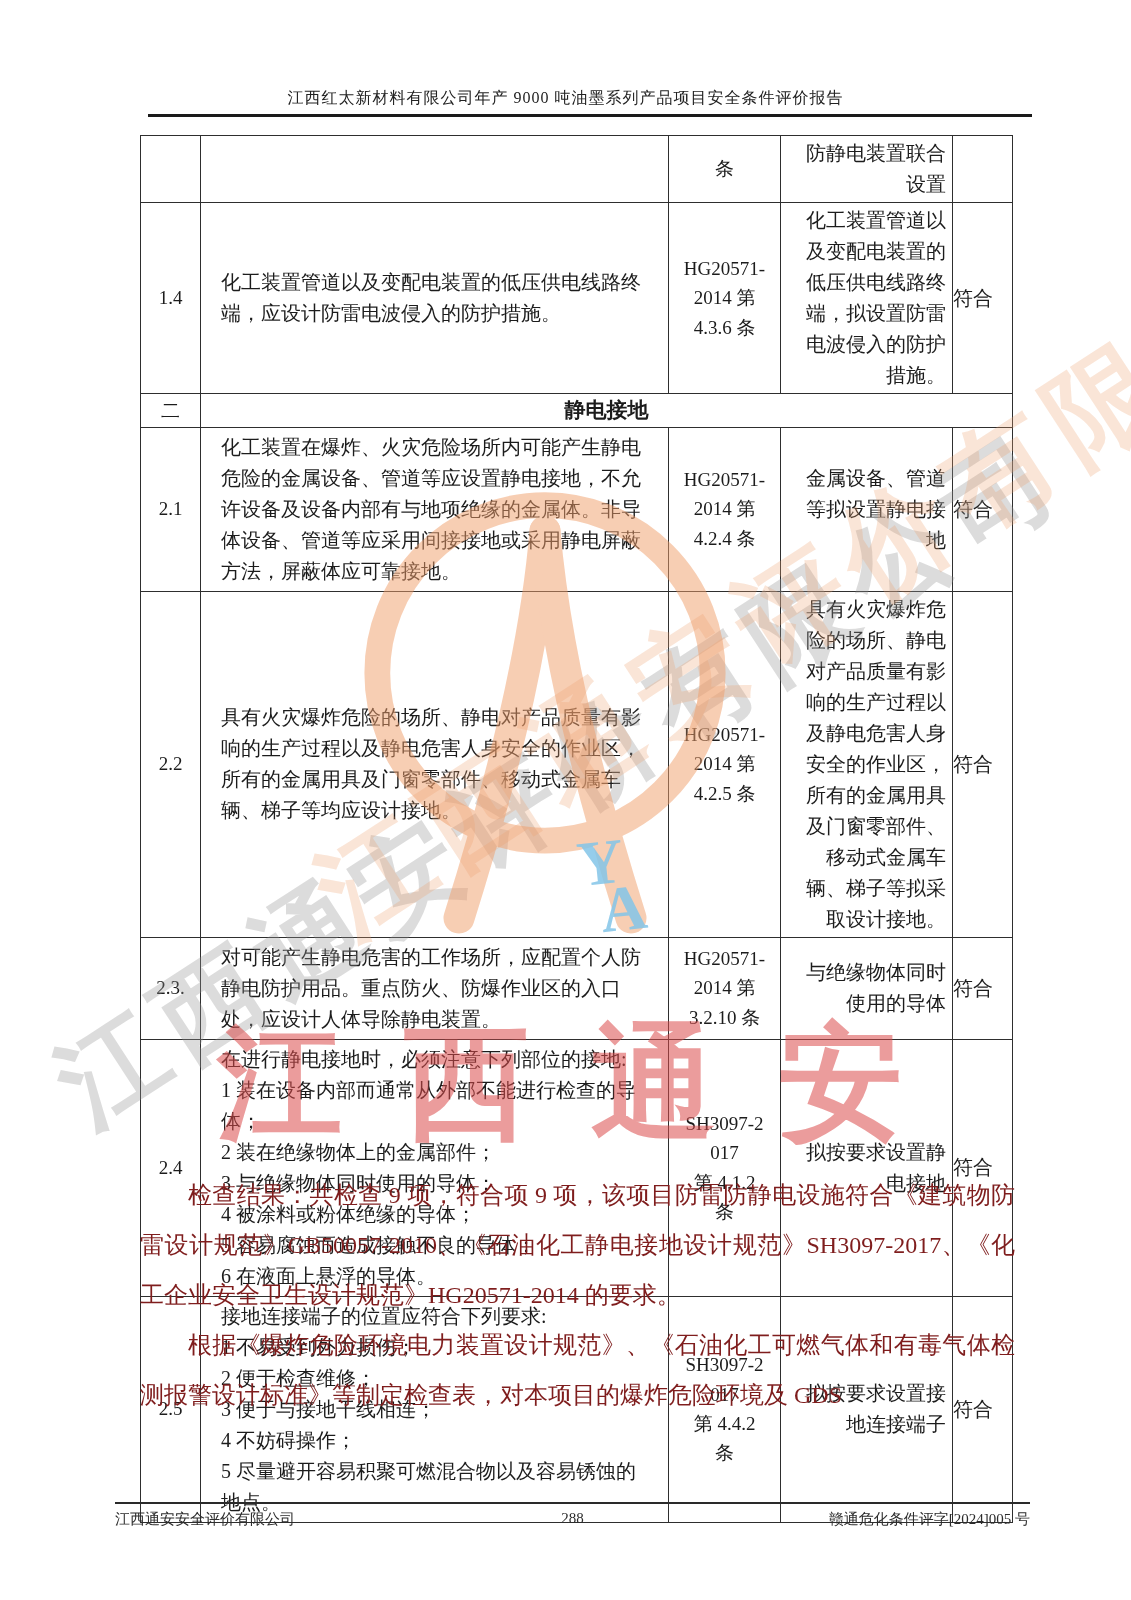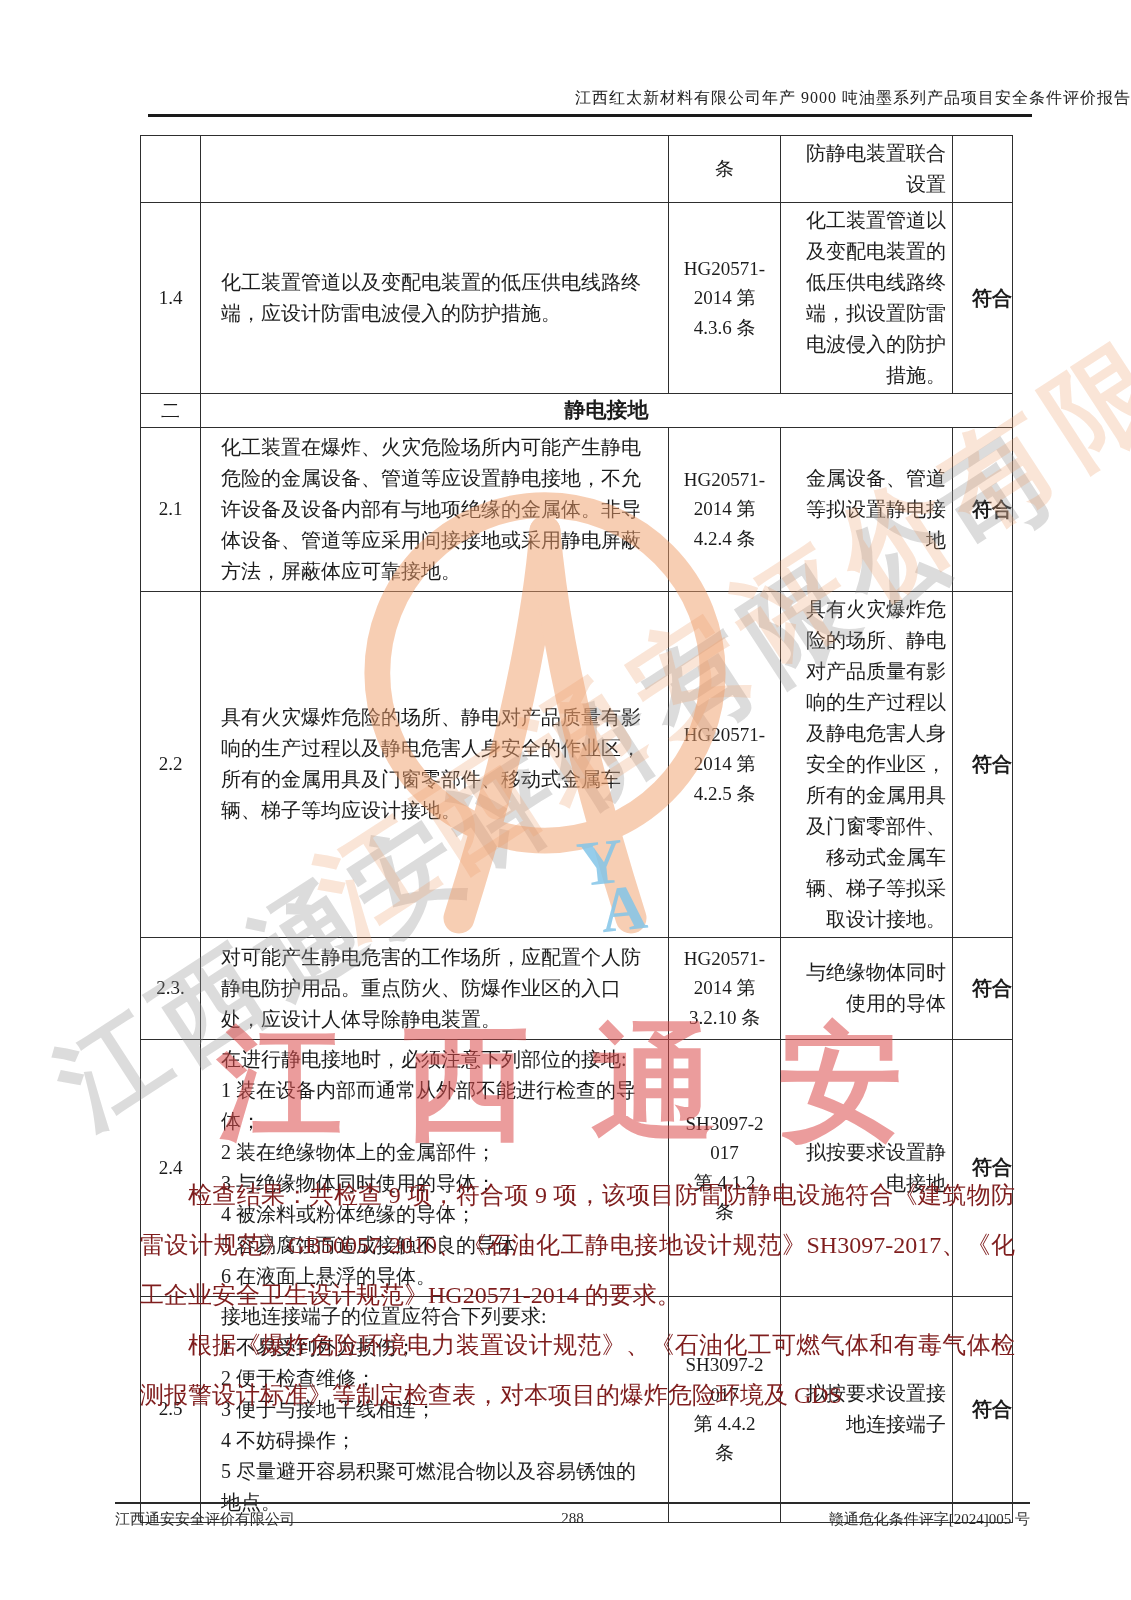--- a/index.html
+++ b/index.html
@@ -8,21 +8,21 @@
     position:relative;
     width:1131px; height:1600px;
     background:#ffffff;
     font-family:"Liberation Serif","DejaVu Serif",serif;
     color:#1f1f1f;
     overflow:hidden;
   }
   
   .header-title {
     position:absolute; top:88px; left:0; width:100%;
-    text-align:right; font-size:16px; color:#222;
+    text-align:center; font-size:16px; color:#222;
     letter-spacing:1px;
   }
   .header-rule {
     position:absolute; top:114px; left:148px; width:884px; height:3px;
     background:#1a1a1a;
   }
   
   .checklist {
     position:absolute; top:135px; left:140px; width:872px;
     border-collapse:collapse; table-layout:fixed;
@@ -30,21 +30,21 @@
   }
   .checklist td {
     border:1.5px solid #2e2e2e;
     vertical-align:middle;
     line-height:1.55;
   }
   .c-no   { text-align:center; font-size:19px; }
   .c-txt  { text-align:left; padding:4px 20px; white-space:pre-line; }
   .c-basis{ text-align:center; padding:2px 4px; white-space:pre-line; font-size:19px; }
   .c-act  { text-align:right; padding:2px 6px; font-size:20px; }
-  .c-con  { text-align:right; font-size:20px;font-weight:bold; }
+  .c-con  { text-align:left; font-size:20px; }
   .c-section { text-align:center; font-weight:bold; font-size:21px; }
   .rh-a{height:52px;} .rh-b{height:158px;} .rh-c{height:31px;}
   .rh-d{height:124px;} .rh-e{height:260px;} .rh-f{height:81px;}
   .rh-g{height:199px;} .rh-h{height:173px;}
   
   .result-text {
     position:absolute; top:1170px; left:140px; width:875px;
     font-size:24px; line-height:50px; text-align:justify;
     color:#7f1d1d;
   }

